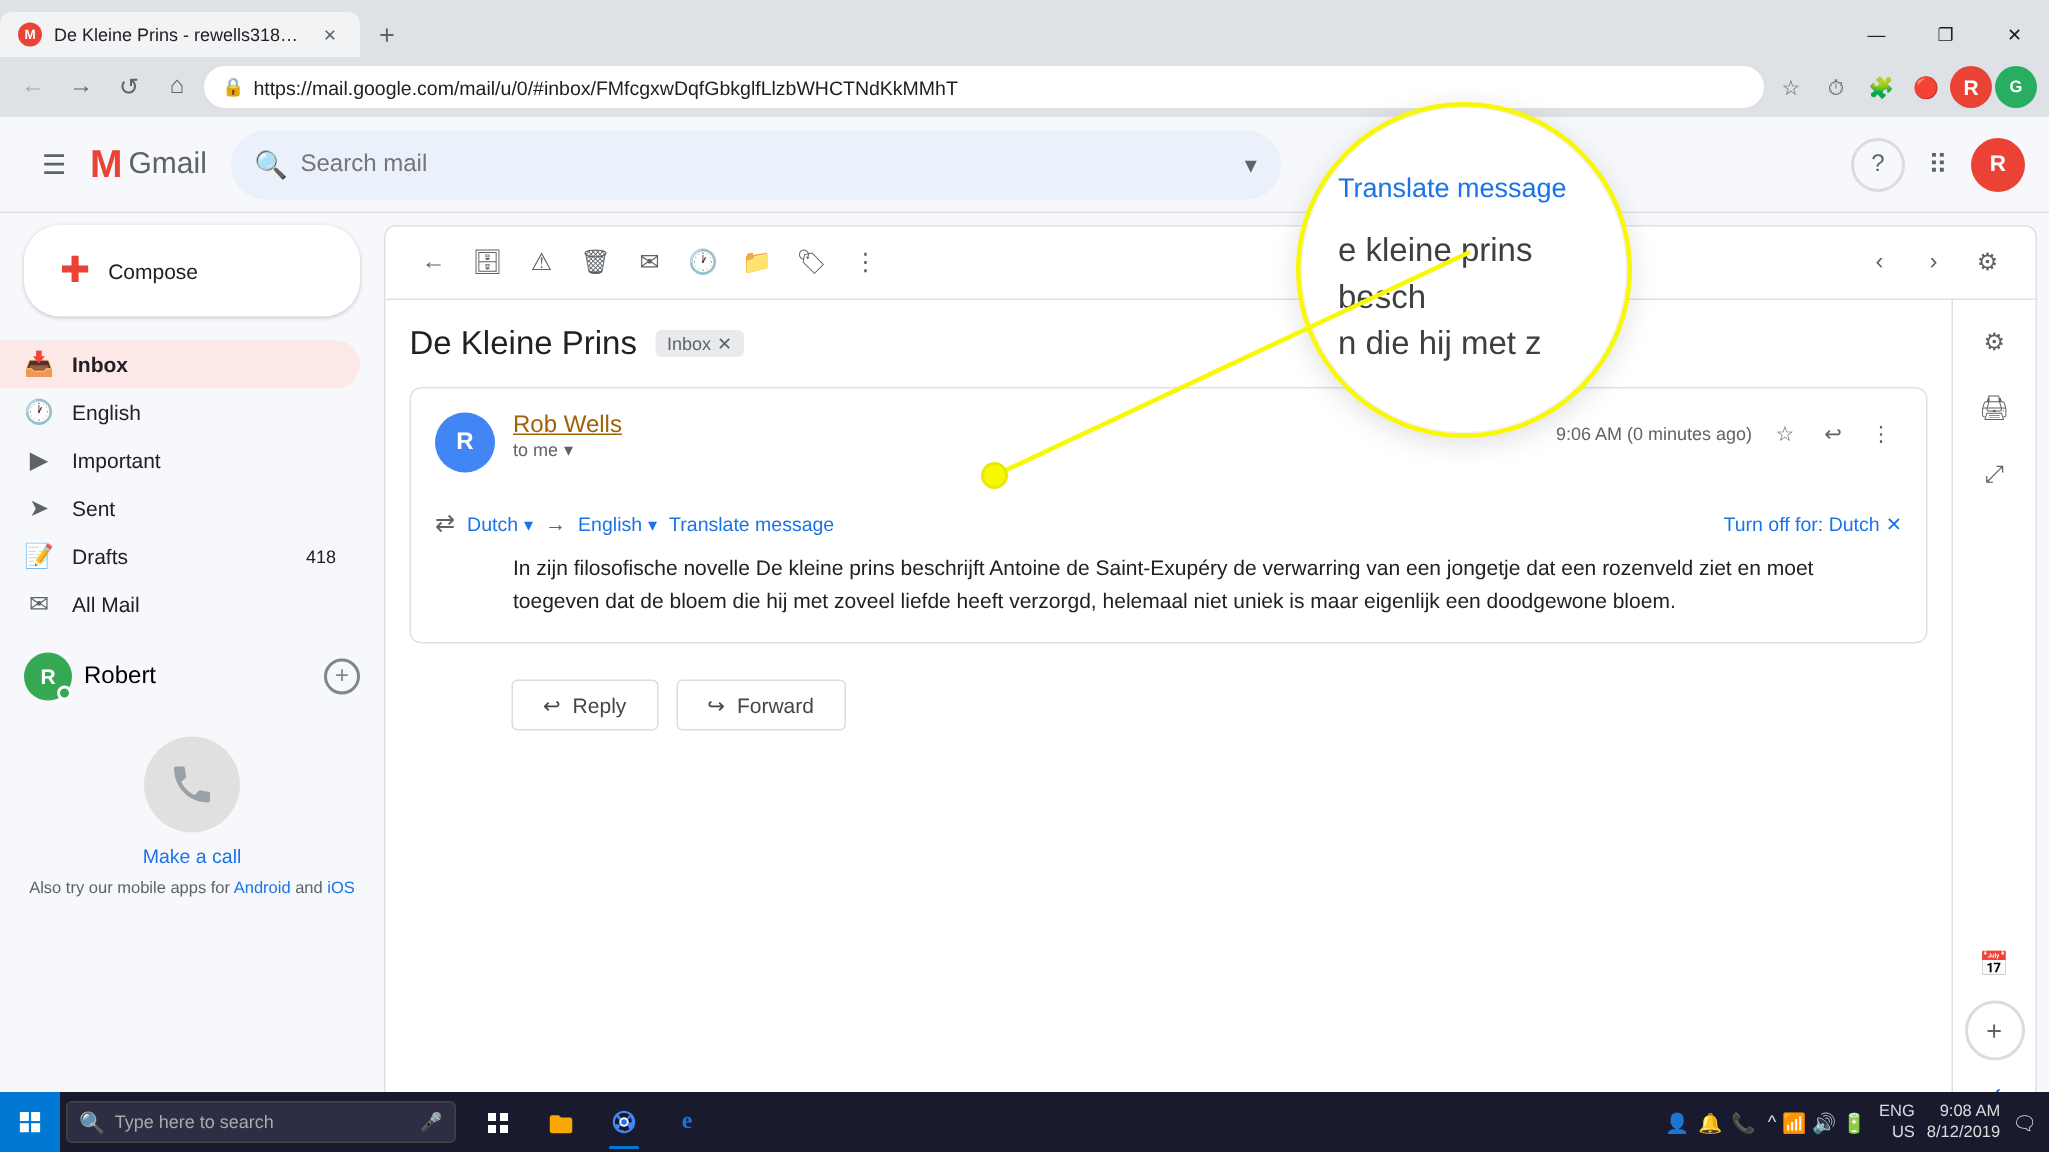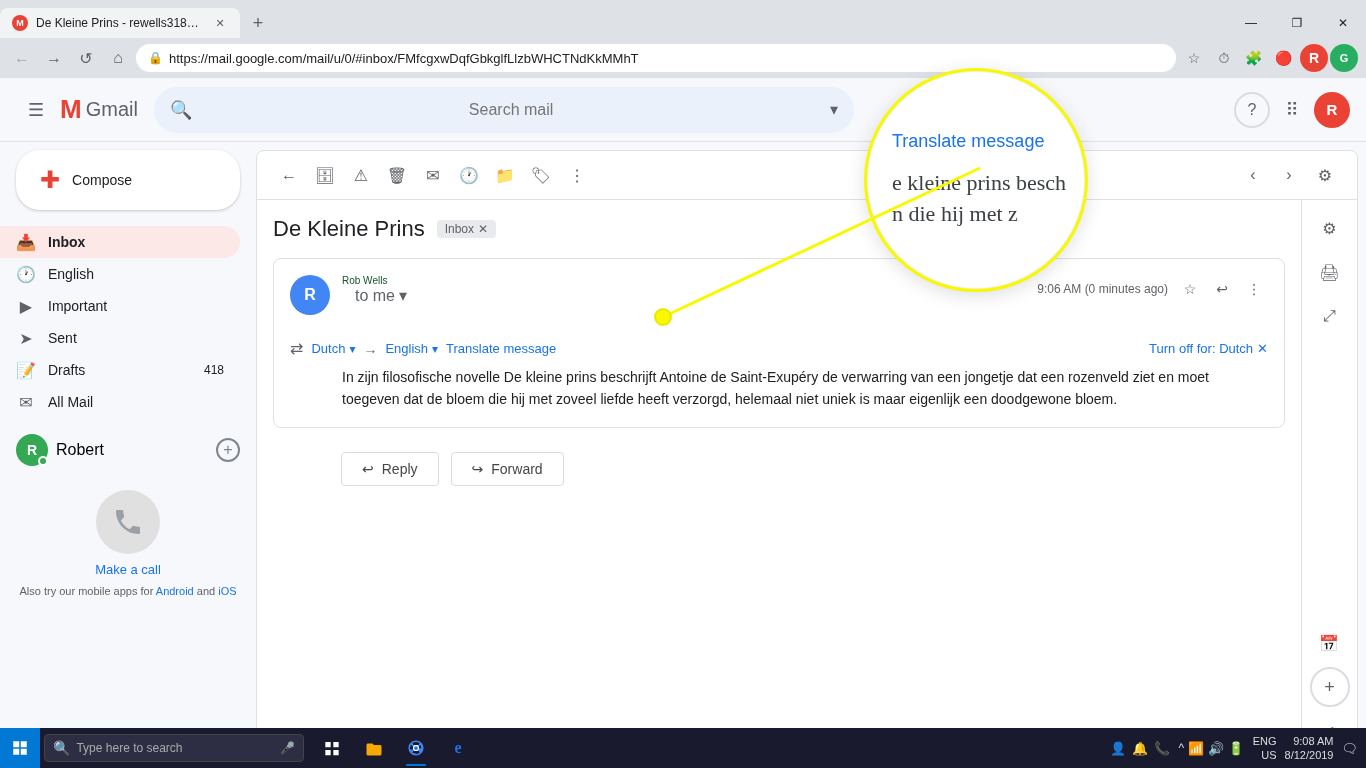--- a/index.html
+++ b/index.html
@@ -65,22 +65,22 @@
     
     .email-view { flex: 1; overflow-y: auto; padding: 0 16px; }
     .email-subject-row { display: flex; align-items: center; gap: 12px; padding: 16px 0 8px; }
     .email-subject { font-size: 22px; color: #202124; font-weight: 400; }
     .inbox-badge { background: #e8eaed; border-radius: 4px; padding: 2px 8px; font-size: 12px; color: #5f6368; display: flex; align-items: center; gap: 4px; }
     .inbox-badge .x-btn { cursor: pointer; color: #5f6368; font-size: 12px; }
     .email-message { border: 1px solid #e0e0e0; border-radius: 8px; margin: 8px 0; }
     .email-message-header { display: flex; align-items: flex-start; padding: 16px; gap: 12px; }
     .sender-avatar { width: 40px; height: 40px; border-radius: 50%; background: #4285F4; color: white; display: flex; align-items: center; justify-content: center; font-size: 16px; font-weight: bold; flex-shrink: 0; }
     .email-meta { flex: 1; }
-    .sender-name { font-size: 10px; font-weight: 500; color: #14532d; }
-    .to-line { font-size: 16px; color: #5f6368; display: flex; align-items: center; gap: 4px; cursor: pointer; margin-left: 13px; }
+    .sender-name { font-size: 16px; font-weight: 500; color: #a16207; text-decoration: underline; }
+    .to-line { font-size: 12px; color: #5f6368; display: flex; align-items: center; gap: 4px; cursor: pointer; }
     .email-timestamp { font-size: 12px; color: #5f6368; display: flex; align-items: center; gap: 8px; margin-left: auto; }
     .email-icons { display: flex; gap: 4px; }
     .msg-icon { width: 28px; height: 28px; border-radius: 50%; display: flex; align-items: center; justify-content: center; color: #5f6368; font-size: 14px; cursor: pointer; }
 
     
     .translate-bar { display: flex; align-items: center; gap: 8px; padding: 8px 16px 0; font-size: 13px; color: #202124; }
     .translate-icon { color: #5f6368; font-size: 16px; }
     .lang-dropdown { display: flex; align-items: flex-end; gap: 4px; color: #1a73e8; cursor: pointer; font-size: 13px; }
     .lang-arrow { font-size: 12px; }
     .arrow-icon { color: #5f6368; font-size: 14px; }
@@ -92,21 +92,21 @@
 
     
     .email-actions { display: flex; gap: 12px; padding: 16px 0 24px 68px; }
     .action-btn { display: flex; align-items: center; gap: 8px; padding: 8px 20px; border: 1px solid #dadce0; border-radius: 4px; background: white; color: #444746; font-size: 14px; cursor: pointer; }
 
     
     .magnify-overlay { position: absolute; top: 70px; right: 280px; width: 220px; height: 220px; border-radius: 50%; background: white; border: 2px solid #f0f0f0; box-shadow: 0 4px 20px rgba(0,0,0,0.15); display: flex; flex-direction: column; justify-content: center; overflow: hidden; z-index: 100; }
     .magnify-circle { position: absolute; top: 68px; right: 278px; width: 224px; height: 224px; border-radius: 50%; border: 3px solid #f8f800; z-index: 101; pointer-events: none; }
     .magnify-content { padding: 20px 16px; }
     .magnify-title { color: #1a73e8; font-size: 18px; font-weight: 400; margin-bottom: 16px; padding-left: 8px; }
-    .magnify-text { font-size: 22px; color: #3c4043; line-height: 1.4; padding-left: 8px; font-weight: 300; font-family: Liberation Serif, serif; }
+    .magnify-text { font-size: 22px; color: #3c4043; line-height: 1.4; padding-left: 8px; font-weight: 300; }
     .yellow-dot { position: absolute; bottom: 52px; left: 640px; width: 20px; height: 20px; border-radius: 50%; background: #f8f800; border: 2px solid #e8e800; z-index: 102; }
 
     
     .taskbar { position: absolute; bottom: 0; left: 0; right: 0; height: 40px; background: #1a1a2e; display: flex; align-items: center; z-index: 200; }
     .taskbar-start { width: 40px; height: 40px; display: flex; align-items: center; justify-content: center; background: #0078d4; cursor: pointer; }
     .taskbar-start svg { width: 18px; height: 18px; fill: white; }
     .taskbar-search { display: flex; align-items: center; background: #2d2d44; border: 1px solid #444; height: 28px; border-radius: 4px; margin: 0 4px; padding: 0 8px; gap: 6px; min-width: 260px; cursor: text; }
     .taskbar-search .search-icon { color: #aaa; font-size: 14px; }
     .taskbar-search-text { font-size: 12px; color: #aaa; }
     .taskbar-search .mic-icon { color: #aaa; font-size: 12px; margin-left: auto; }
@@ -171,21 +171,21 @@
   <div class="gmail-header">
     <div class="gmail-logo">
       <div class="gmail-logo .menu-icon" style="width:40px;height:40px;border-radius:50%;display:flex;align-items:center;justify-content:center;font-size:18px;color:#5f6368;cursor:pointer;">☰</div>
       <div class="gmail-logo-text">
         <span style="color:#EA4335;font-size:26px;font-weight:bold;font-family:Arial;">M</span>
         <span style="color:#5f6368;font-size:20px;margin-left:2px;">Gmail</span>
       </div>
     </div>
     <div class="search-bar">
       <span class="search-icon">🔍</span>
-      <input type="text" placeholder="Search mail" style="border: none; background: transparent; flex: 1 1 0%; font-size: 16px; outline: none; text-align: center;">
+      <input type="text" placeholder="Search mail" style="border: none; background: transparent; flex: 1 1 0%; font-size: 16px; outline: none;">
       <span class="dropdown-icon">▾</span>
     </div>
     <div class="header-right">
       <div class="toolbar-icon" style="width:36px;height:36px;border:2px solid #dadce0;border-radius:50;font-size:16px;color:#5f6368;display:flex;align-items:center;justify-content:center;border-radius:50%;">?</div>
       <div class="toolbar-icon" style="font-size:18px;">⠿</div>
       <div class="profile-icon" style="width:36px;height:36px;font-size:15px;">R</div>
     </div>
   </div>
 
   <div class="gmail-body">

